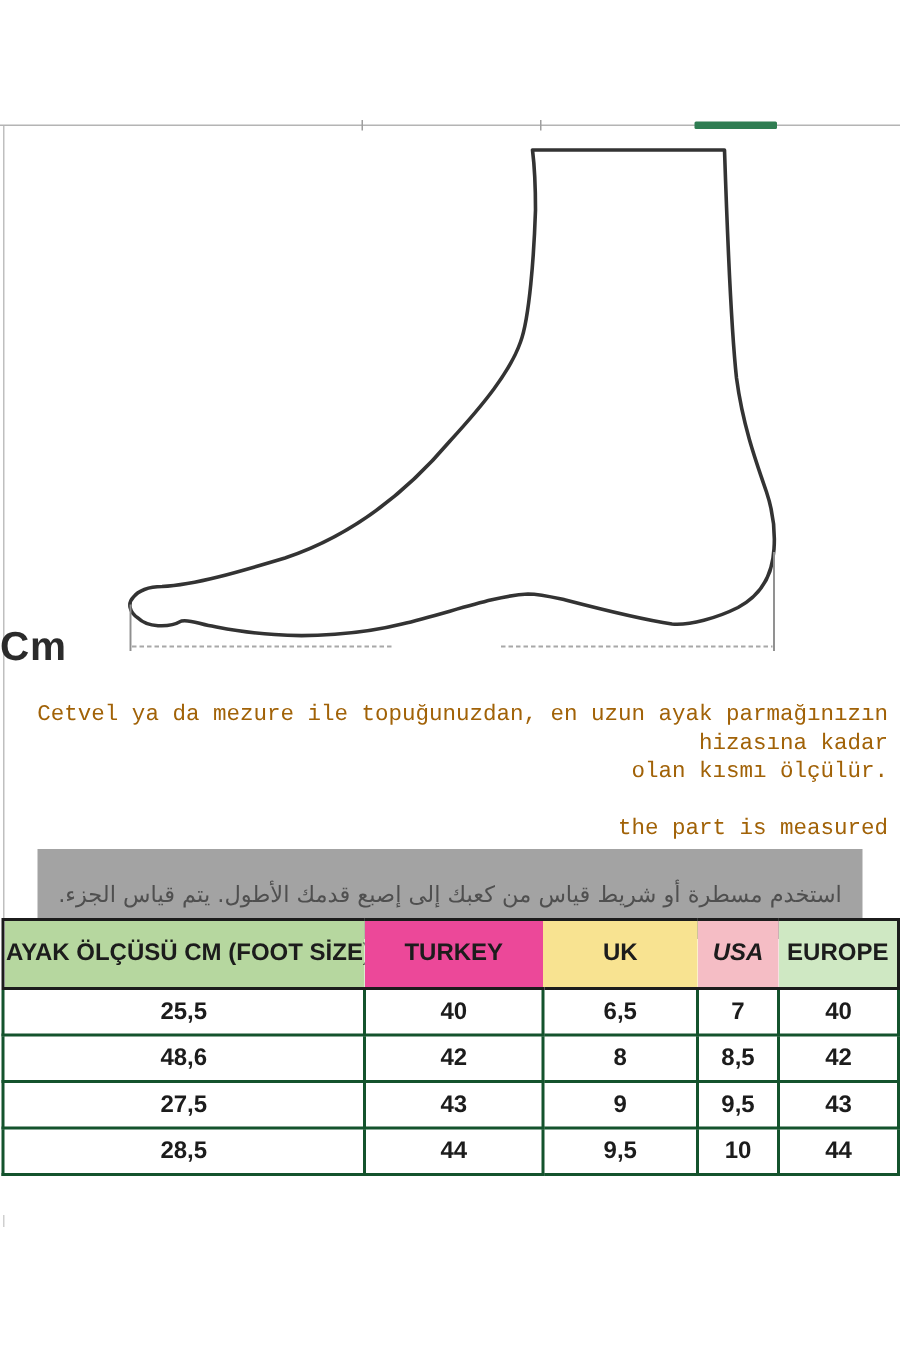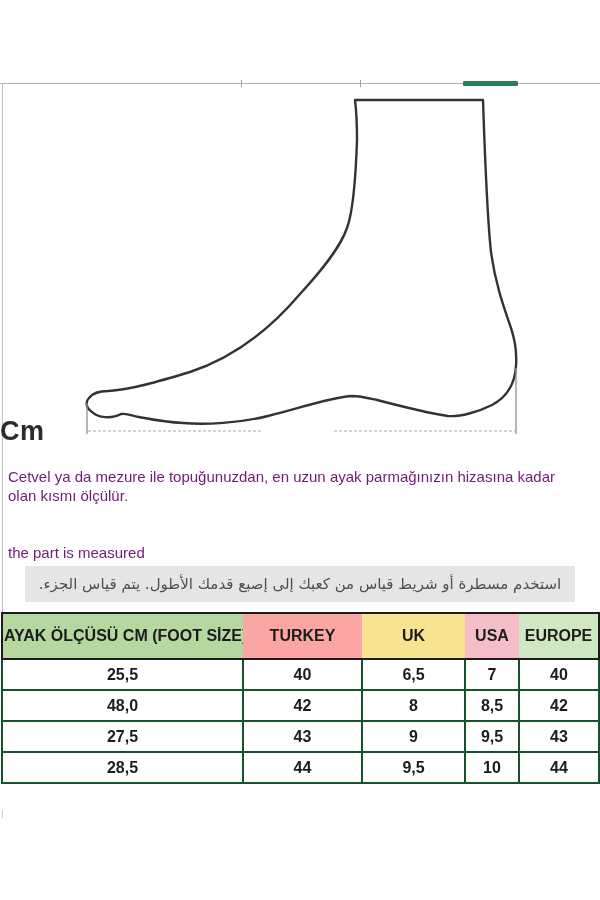--- a/index.html
+++ b/index.html
@@ -17,50 +17,50 @@
   .below-tick{position:absolute;left:2px;top:810px;width:1px;height:8px;background:#cfcfcf;}
 
   .foot-svg{position:absolute;left:0;top:84px;}
 
   .cm-label{
     position:absolute;top:416px;left:0;width:600px;text-align:left;
     font-size:27px;font-weight:bold;color:#2b2b2b;letter-spacing:.5px;
   }
 
   .txt{
-    position:absolute;left:8px;right:8px;text-align:left;
-    color:#701a75;font-size:15px;line-height:19px;
+    position:absolute;left:8px;right:8px;text-align:right;
+    color:#a16207;font-size:15px;line-height:19px;font-family:Liberation Mono, monospace;
   }
   .turkish{top:467px;}
   .english{top:524px;}
   .arabic-wrap{position:absolute;top:566px;left:0;width:600px;text-align:center;}
   .arabic{
-    display:inline-block;background:#e5e5e5;color:#4f4f4f;
+    display:inline-block;background:#a3a3a3;color:#4f4f4f;
     font-family:"DejaVu Sans",sans-serif;font-size:15px;line-height:20px;
-    padding:8px 14px;direction:rtl;unicode-bidi:isolate;
+    padding:20px 14px;direction:rtl;unicode-bidi:isolate;
   }
 
   table.sizes{
     position:absolute;left:1px;top:612px;width:597px;
     border-collapse:collapse;table-layout:fixed;
     font-family:"Liberation Sans",sans-serif;font-weight:bold;color:#1c1c1c;
     text-align:center;border:2px solid #1c1c1c;
   }
   table.sizes th{
     height:44px;font-size:16px;white-space:nowrap;overflow:hidden;
     border-top:2px solid #1c1c1c;border-bottom:2px solid #1c1c1c;
     border-left:none;border-right:none;padding:0 1px;
   }
   table.sizes td{
     height:27px;font-size:16px;border:2px solid #14532d;background:#ffffff;
   }
   .h-green {background:#b6d79f;}
-  .h-orange{background:#fca5a5;}
+  .h-orange{background:#ec4899;}
   .h-yellow{background:#f8e391;}
-  .h-pink  {background:#f5bdc5;}
+  .h-pink  {background:#f5bdc5;font-style:italic;}
   .h-mint  {background:#cfe8c3;}
 </style>
 </head>
 <body>
 
 <div class="page">
 
   <div class="top-rule">
     <span class="tick t1"></span>
     <span class="tick t2"></span>
@@ -132,21 +132,21 @@
     </thead>
     <tbody>
       <tr>
         <td>25,5</td>
         <td>40</td>
         <td>6,5</td>
         <td>7</td>
         <td>40</td>
       </tr>
       <tr>
-        <td>48,0</td>
+        <td>48,6</td>
         <td>42</td>
         <td>8</td>
         <td>8,5</td>
         <td>42</td>
       </tr>
       <tr>
         <td>27,5</td>
         <td>43</td>
         <td>9</td>
         <td>9,5</td>

